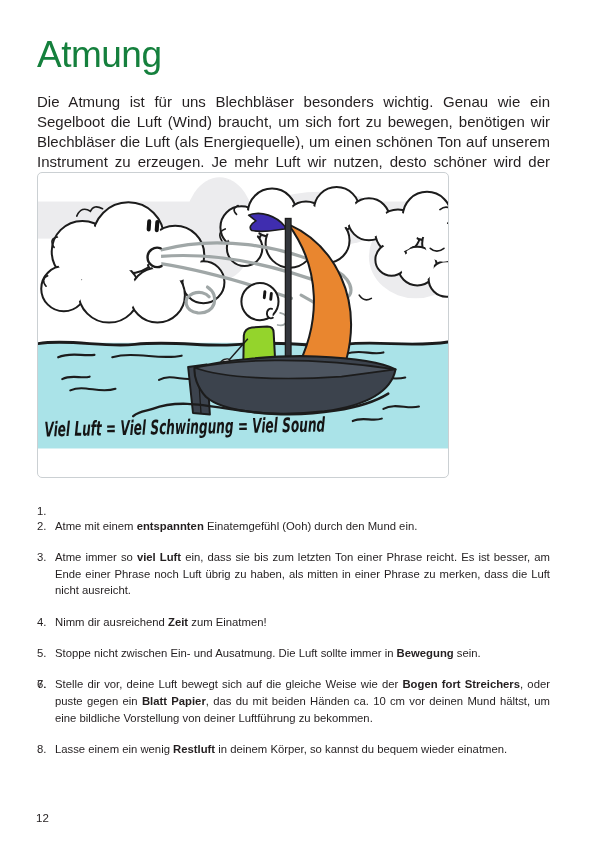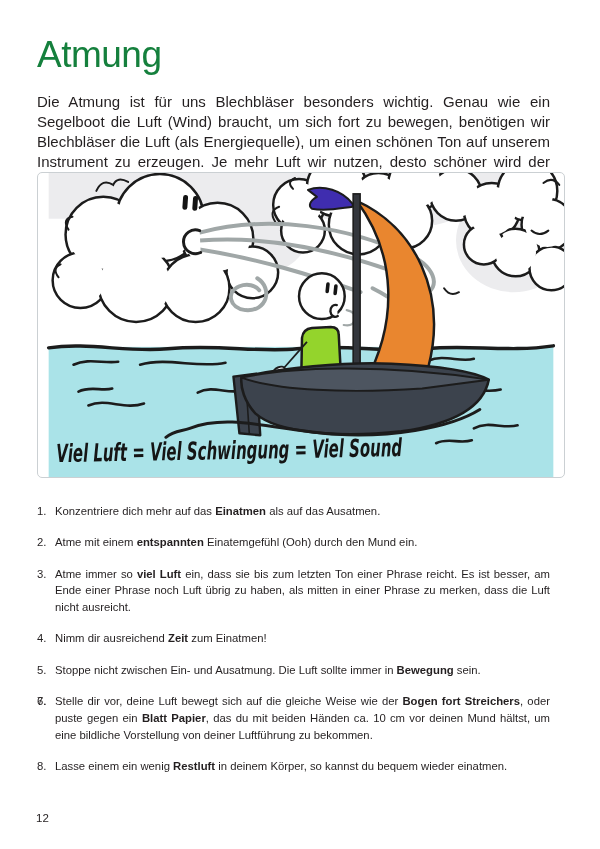--- a/index.html
+++ b/index.html
@@ -10,21 +10,21 @@
   }
   .page-title {
     position:absolute; left:37px; top:34px;
     font-size:37px; font-weight:400; letter-spacing:-0.5px; color:#15803d;
   }
   .intro {
     position:absolute; left:37px; top:92px; width:513px;
     font-size:15px; line-height:20px; text-align:justify;
   }
   .illustration-frame {
-    position:absolute; left:37px; top:172px; width:528px; height:306px;
+    position:absolute; left:37px; top:172px; width:412px; height:306px;
     border:1.5px solid #cbd0d3; border-radius:5px; overflow:hidden; background:#ffffff;text-align:center;
   }
   .illustration-frame svg { display:block; width:100%; height:100%; }
   .tips-list {
     position:absolute; left:37px; top:503px; width:513px;
     list-style:none; font-size:11.3px; line-height:16.8px;
   }
   .tips-list li {
     position:relative; padding-left:18px; margin-bottom:14.5px; text-align:justify;
   }
@@ -187,21 +187,21 @@
 
       <path d="M 118,266 C 126,259 134,260 142,257 C 184,241 230,260 290,263 C 340,266 402,258 434,238" fill="none" stroke="#1c1c1c" stroke-width="3" stroke-linecap="round"></path>
 
       <path d="M 306,31 C 296,18 276,11 261,17 L 270,24 C 263,28 261,33 265,36 C 280,39 296,35 306,34 Z" stroke="#1c1c1c" stroke-width="2" stroke-linejoin="round" fill="#3f2daf"></path>
 
       <text class="caption-text" x="8" y="291" font-size="25" textLength="348" lengthAdjust="spacingAndGlyphs" transform="rotate(-1 8 291)">Viel Luft = Viel Schwingung = Viel Sound</text>
     </svg>
   </figure>
 
   <ol class="tips-list">
-      <li><span class="num">1.</span><span><span>Konzentriere dich mehr auf das </span><b>Einatmen</b><span> als auf das Ausatmen.</span></span></li>
+      <li><span class="num">1.</span></li>
       <li><span class="num">2.</span><span><span>Atme mit einem </span><b>entspannten</b><span> Einatemgefühl (Ooh) durch den Mund ein.</span></span></li>
       <li><span class="num">3.</span><span><span>Atme immer so </span><b>viel Luft</b><span> ein, dass sie bis zum letzten Ton einer Phrase reicht. Es ist besser, am Ende einer Phrase noch Luft übrig zu haben, als mitten in einer Phrase zu merken, dass die Luft nicht ausreicht.</span></span></li>
       <li><span class="num">4.</span><span><span>Nimm dir ausreichend </span><b>Zeit</b><span> zum Einatmen!</span></span></li>
       <li><span class="num">5.</span><span><span>Stoppe nicht zwischen Ein- und Ausatmung. Die Luft sollte immer in </span><b>Bewegung</b><span> sein.</span></span></li>
       <li><span class="num">6.</span></li>
       <li><span class="num">7.</span><span><span>Stelle dir vor, deine Luft bewegt sich auf die gleiche Weise wie der </span><b>Bogen fort Streichers</b><span>, oder puste gegen ein </span><b>Blatt Papier</b><span>, das du mit beiden Händen ca. 10 cm vor deinen Mund hältst, um eine bildliche Vorstellung von deiner Luftführung zu bekommen.</span></span></li>
       <li><span class="num">8.</span><span><span>Lasse einem ein wenig </span><b>Restluft</b><span> in deinem Körper, so kannst du bequem wieder einatmen.</span></span></li>
     </ol>
 
   <div class="page-number">12</div>

